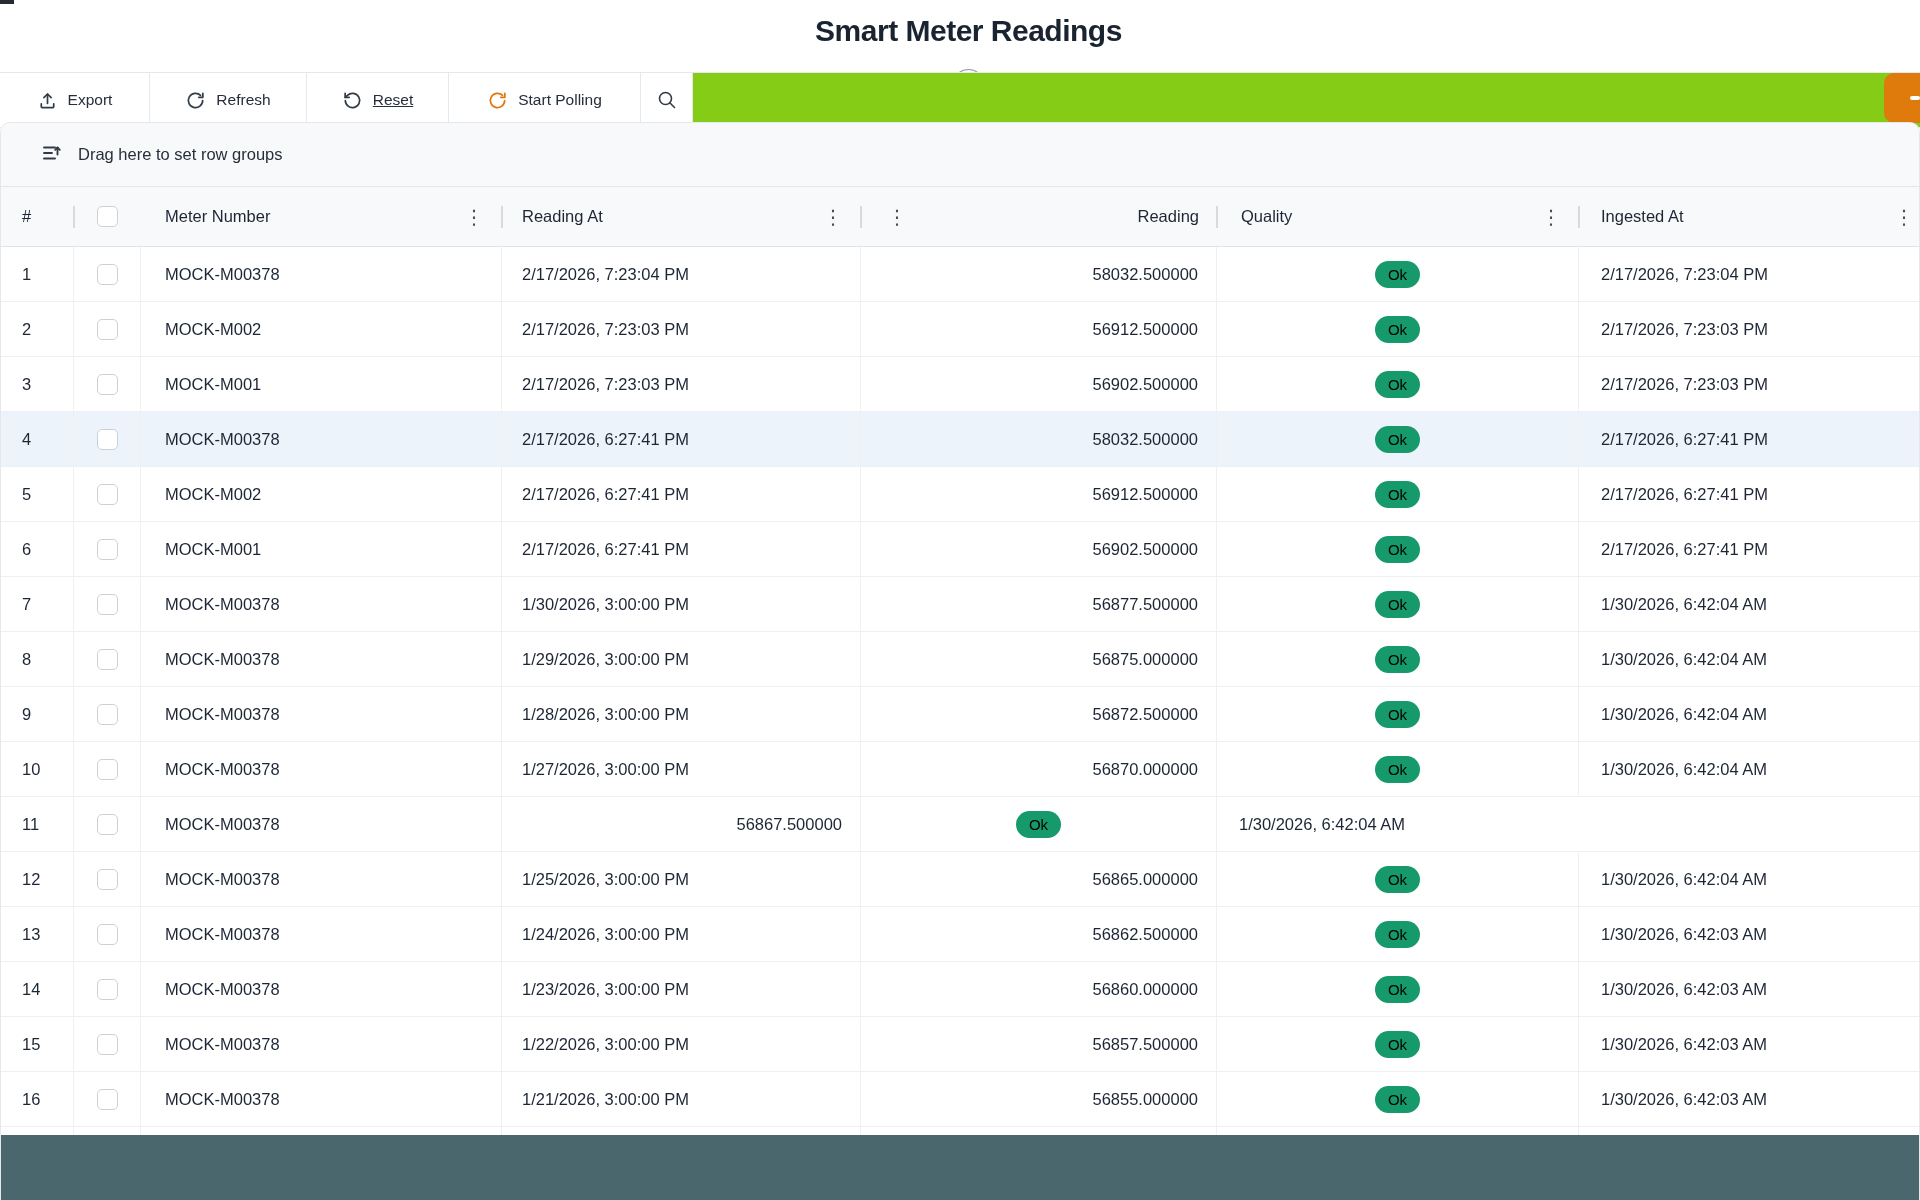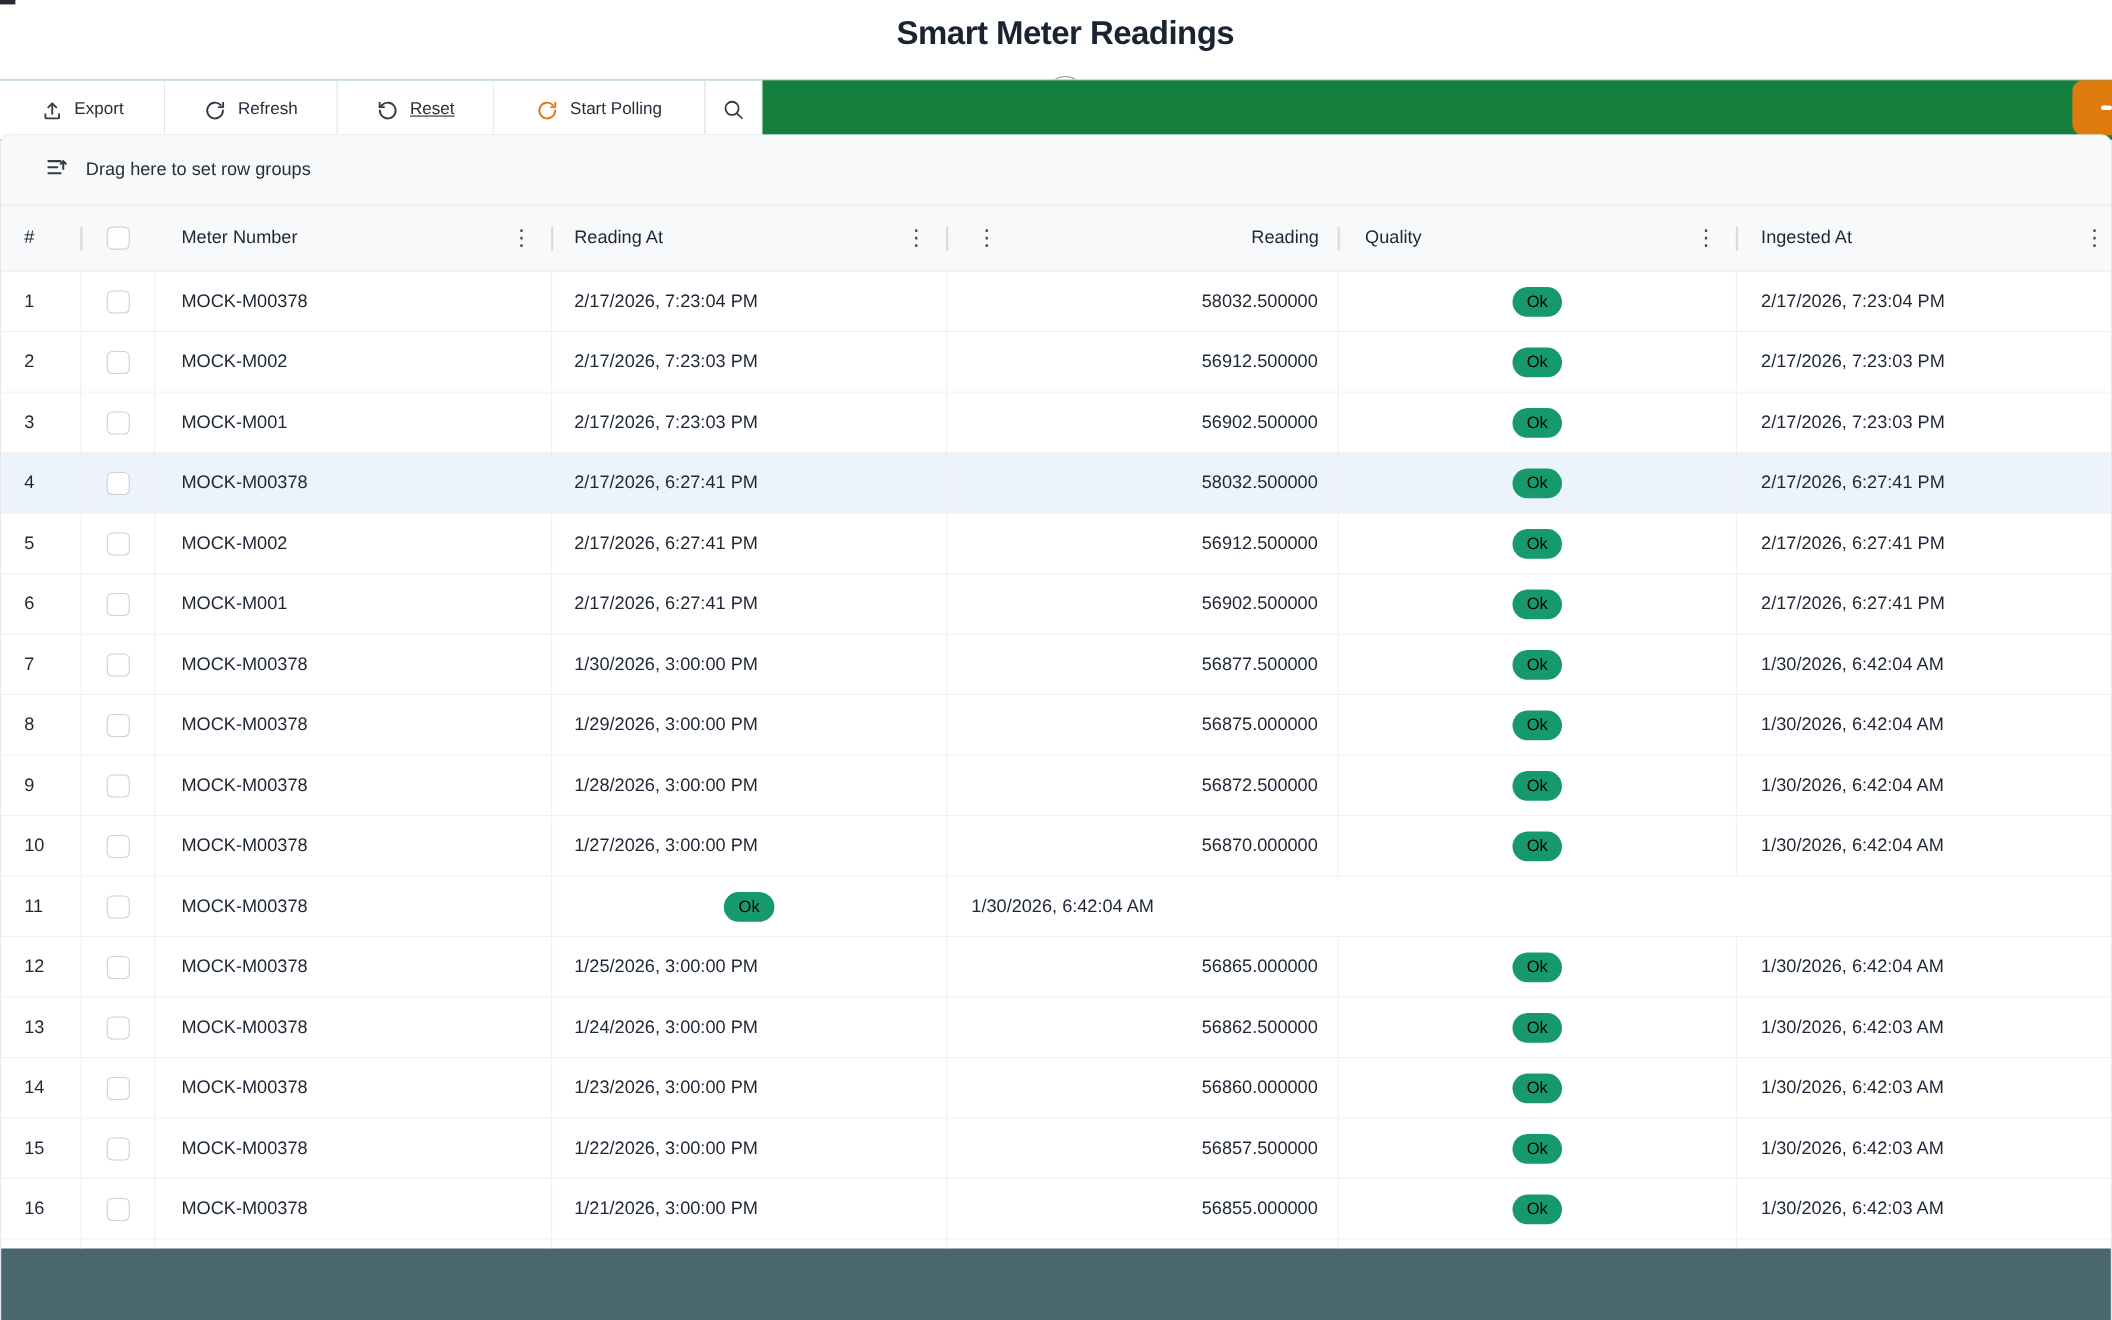--- a/index.html
+++ b/index.html
@@ -10,21 +10,21 @@
 
   
   .page-head { display:flex; align-items:center; gap:18px; padding:14px 0 0 17px; height:72px;flex-direction:column; }
   .page-title { font-size:30px; font-weight:700; letter-spacing:-0.5px; color:#1a2330; }
   .info-badge { width:27px; height:27px; border:1.5px solid #949ba3; border-radius:50%;
     display:flex; align-items:center; justify-content:center; color:#7d848d;
     font-family:"Liberation Serif", serif; font-style:italic; font-size:16px; margin-top:3px; }
 
   
   .toolbar { position:absolute; top:72px; left:0; width:1920px; height:56px;
-    border-top:1px solid #e6e8ea; border-bottom:1px solid #e6e8ea; display:flex; background:#15803d; }
+    border-top:1px solid #e6e8ea; border-bottom:1px solid #e6e8ea; display:flex; background:#84cc16; }
   .tb-cell { height:100%; display:flex; align-items:center; justify-content:center; gap:10px;
     border-right:1px solid #e6e8ea; font-size:15.5px; color:#252e3a; cursor:pointer; background:#fff; }
   .tb-cell svg { display:block; }
   .w-export{ width:150px; } .w-refresh{ width:157px; } .w-reset{ width:142px;text-decoration:underline; }
   .w-poll{ width:192px; } .w-search{ width:52px; }
   .icon-dark { color:#323b46; }
 
   .fab { position:absolute; top:0; right:0; width:36px; height:50px;
     border-radius:10px 0 0 10px; display:flex; align-items:center; justify-content:flex-end; cursor:pointer; }
   .fab-dash { width:10px; height:4.5px; border-radius:3px; background:#ffffff; }
@@ -302,20 +302,21 @@
       <span class="badge" style="background: rgb(23, 154, 107);">Ok</span>
     </div>
     <div class="cell pad-ing last">1/30/2026, 6:42:04 AM</div>
   </div>
       <div class="row">
     <div class="cell pad-index">11</div>
     <div class="cell center">
       <span class="checkbox"></span>
     </div>
     <div class="cell pad-meter">MOCK-M00378</div>
+    <div class="cell num">56867.500000</div>
     <div class="cell center">
       <span class="badge" style="background: rgb(23, 154, 107);">Ok</span>
     </div>
     <div class="cell pad-ing last">1/30/2026, 6:42:04 AM</div>
   </div>
       <div class="row">
     <div class="cell pad-index">12</div>
     <div class="cell center">
       <span class="checkbox"></span>
     </div>

